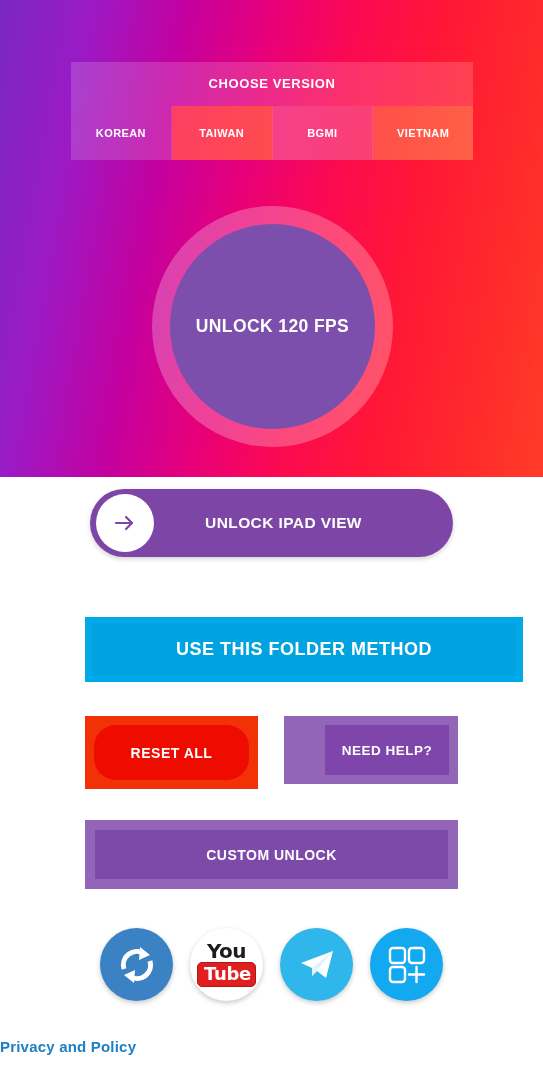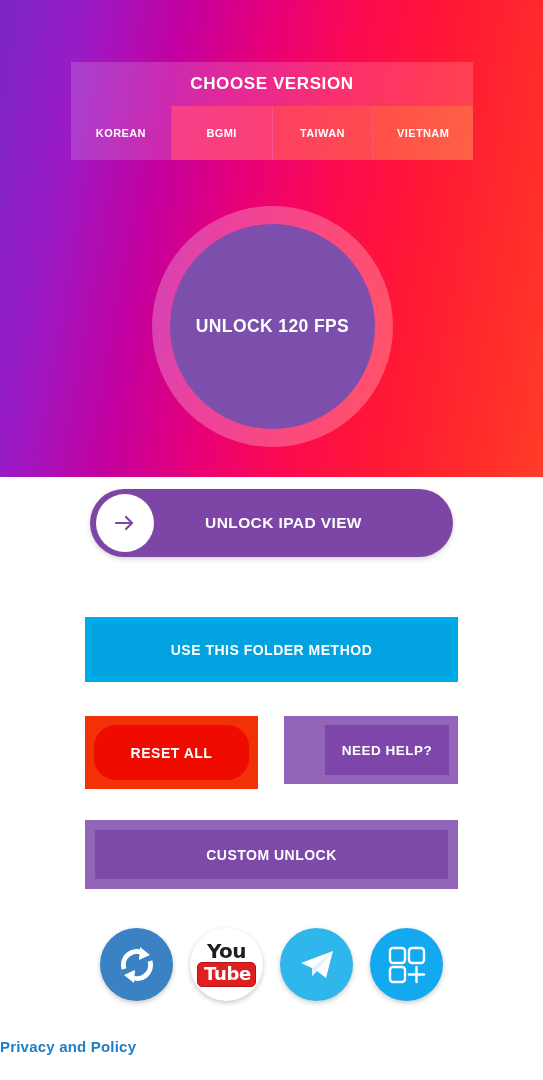--- a/index.html
+++ b/index.html
@@ -41,21 +41,21 @@
     top: 62px;
     width: 402px;
     height: 98px;
     background: rgba(255,255,255,0.16);
   }
   #version-title {
     height: 44px;
     line-height: 44px;
     text-align: center;
     color: #ffffff;
-    font-size: 17px;
+    font-size: 13px;
     font-weight: bold;
     letter-spacing: 0.6px;
   }
   #version-tabs {
     display: flex;
     height: 54px;
   }
   .version-tab {
     flex: 1 1 0;
     display: flex;
@@ -146,25 +146,25 @@
     display: flex;
     align-items: center;
     justify-content: center;
     color: #ffffff;
     font-weight: bold;
     letter-spacing: 0.5px;
   }
   #folder-btn {
     left: 85px;
     top: 617px;
-    width: 373px;
+    width: 438px;
     height: 65px;
     background: #00a3e0;
     border: 7px solid #00a9e8;
-    font-size: 14px;
+    font-size: 18px;
   }
   #reset-btn {
     left: 85px;
     top: 716px;
     width: 173px;
     height: 73px;
     background: #f23107;
     border: 9px solid #f23107;
     font-size: 14px;
   }
@@ -277,25 +277,25 @@
 <body>
 
 <div id="hero">
 
   <div id="version-panel">
     <div id="version-title">CHOOSE VERSION</div>
     <div id="version-tabs">
       <div class="version-tab vt-1">
         <span>KOREAN</span>
       </div>
+      <div class="version-tab vt-3">
+        <span>TAIWAN</span>
+      </div>
       <div class="version-tab vt-2">
         <span>BGMI</span>
-      </div>
-      <div class="version-tab vt-3">
-        <span>TAIWAN</span>
       </div>
       <div class="version-tab vt-4">
         <span>VIETNAM</span>
       </div>
     </div>
   </div>
 
   <div id="fps-circle-outer">
     <div id="fps-circle-inner">
       <span id="fps-label">UNLOCK 120 FPS</span>

